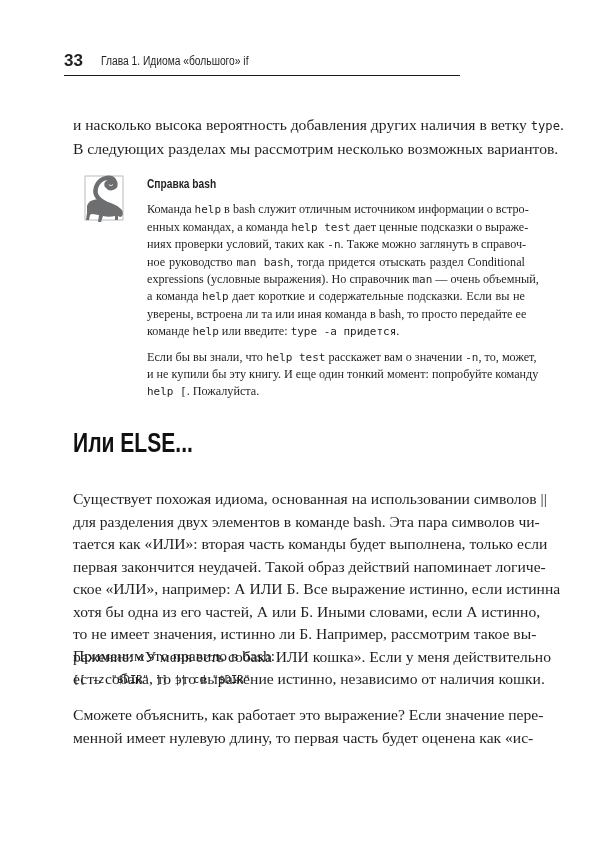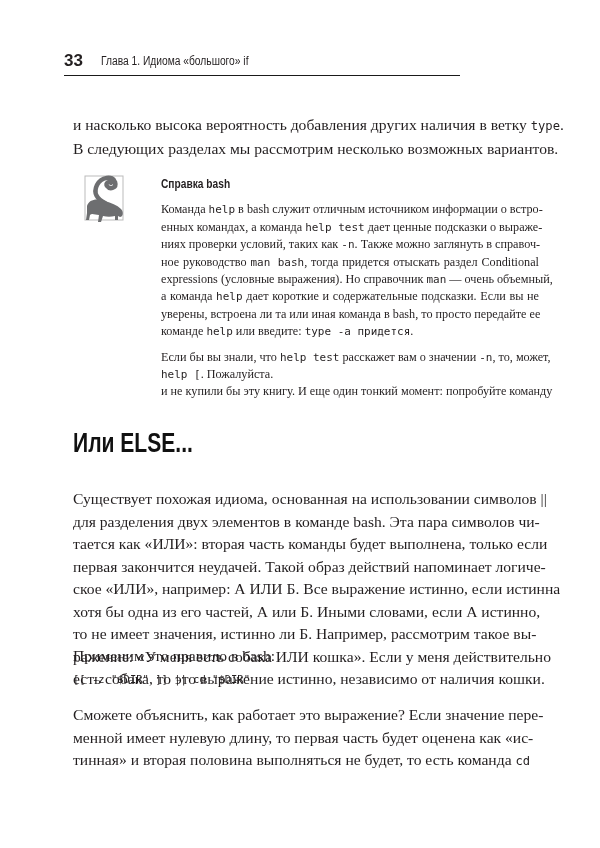--- a/index.html
+++ b/index.html
@@ -5,21 +5,21 @@
   html, body { margin:0; padding:0; background:#ffffff; }
   body { width:600px; height:848px; position:relative; overflow:hidden; color:#231f20; }
   .page-header { position:absolute; left:64px; top:48px; width:396px; height:27px; border-bottom:1px solid #1a1a1a; }
   .page-num { position:absolute; left:0; top:3px; font-family:"Liberation Sans", sans-serif; font-weight:bold; font-size:17px; letter-spacing:0px; }
   .chapter-title { position:absolute; left:37px; top:6px; font-family:"Liberation Sans", sans-serif; font-size:12.5px; transform:scaleX(0.82); transform-origin:left center; white-space:nowrap; }
   .body-text { position:absolute; left:73px; width:454px; font-family:"Liberation Serif", serif; font-size:15.6px; line-height:22.5px; text-align:justify; }
   .line { display:block; white-space:nowrap; text-align-last:justify; text-align:justify; }
   .line.last { text-align-last:left; }
   code, .mono { font-family:"DejaVu Sans Mono", monospace; font-size:0.78em; }
   .note-icon { position:absolute; left:83px; top:173px; width:43px; height:52px; }
-  .note { position:absolute; left:161px; top:176px; width:378px; font-family:"Liberation Serif", serif; font-size:12.2px; line-height:17.4px; }
+  .note { position:absolute; left:147px; top:176px; width:378px; font-family:"Liberation Serif", serif; font-size:12.2px; line-height:17.4px; }
   .note-title { font-family:"Liberation Sans", sans-serif; font-weight:bold; font-size:12px; transform:scaleX(0.85); transform-origin:left center; display:block; margin-bottom:8px; white-space:nowrap; }
   .note p { margin:0 0 8px 0; }
   .note .line { text-align-last:justify; }
   .note .line.last { text-align-last:left; }
   .note code { font-size:0.9em; }
   .section-heading { position:absolute; left:73px; top:428px; font-family:"Liberation Sans", sans-serif; font-weight:bold; font-size:27px; transform:scaleX(0.78); transform-origin:left center; white-space:nowrap; color:#111; }
   .code-block { position:absolute; left:73px; top:673px; font-family:"DejaVu Sans Mono", monospace; font-size:10.5px; white-space:pre; }
 </style>
 </head>
 <body>
@@ -47,22 +47,22 @@
       <span class="line"><span>енных командах, а команда </span><code>help test</code><span> дает ценные подсказки о выраже-</span></span>
       <span class="line"><span>ниях проверки условий, таких как </span><code>-n</code><span>. Также можно заглянуть в справоч-</span></span>
       <span class="line"><span>ное руководство </span><code>man bash</code><span>, тогда придется отыскать раздел Conditional</span></span>
       <span class="line"><span>expressions (условные выражения). Но справочник </span><code>man</code><span> — очень объемный,</span></span>
       <span class="line"><span>а команда </span><code>help</code><span> дает короткие и содержательные подсказки. Если вы не</span></span>
       <span class="line"><span>уверены, встроена ли та или иная команда в bash, то просто передайте ее</span></span>
       <span class="line last"><span>команде </span><code>help</code><span> или введите: </span><code>type -a придется</code><span>.</span></span>
     </p>
   <p id="np2">
       <span class="line"><span>Если бы вы знали, что </span><code>help test</code><span> расскажет вам о значении </span><code>-n</code><span>, то, может,</span></span>
+      <span class="line"><span>и не купили бы эту книгу. И еще один тонкий момент: попробуйте команду</span></span>
       <span class="line last"><code>help [</code><span>. Пожалуйста.</span></span>
-      <span class="line"><span>и не купили бы эту книгу. И еще один тонкий момент: попробуйте команду</span></span>
     </p>
 </div>
 
 <div class="section-heading">Или ELSE...</div>
 
 <div class="body-text" style="top:488px;" id="sp1">
     <span class="line">Существует похожая идиома, основанная на использовании символов ||</span>
     <span class="line">для разделения двух элементов в команде bash. Эта пара символов чи-</span>
     <span class="line">тается как «ИЛИ»: вторая часть команды будет выполнена, только если</span>
     <span class="line">первая закончится неудачей. Такой образ действий напоминает логиче-</span>
@@ -75,14 +75,13 @@
 
 <div class="body-text" style="top:645px;">
   <span class="line last">Применим это правило в bash:</span>
 </div>
 
 <div class="code-block">[[ -z "$DIR" ]] || cd "$DIR"</div>
 
 <div class="body-text" style="top:704px;">
   <span class="line">Сможете объяснить, как работает это выражение? Если значение пере-</span>
   <span class="line">менной имеет нулевую длину, то первая часть будет оценена как «ис-</span>
-  <span class="line"><span>тинная» и вторая половина выполняться не будет, то есть команда </span><code>cd</code></span>
 </div>
 
 </body></html>

